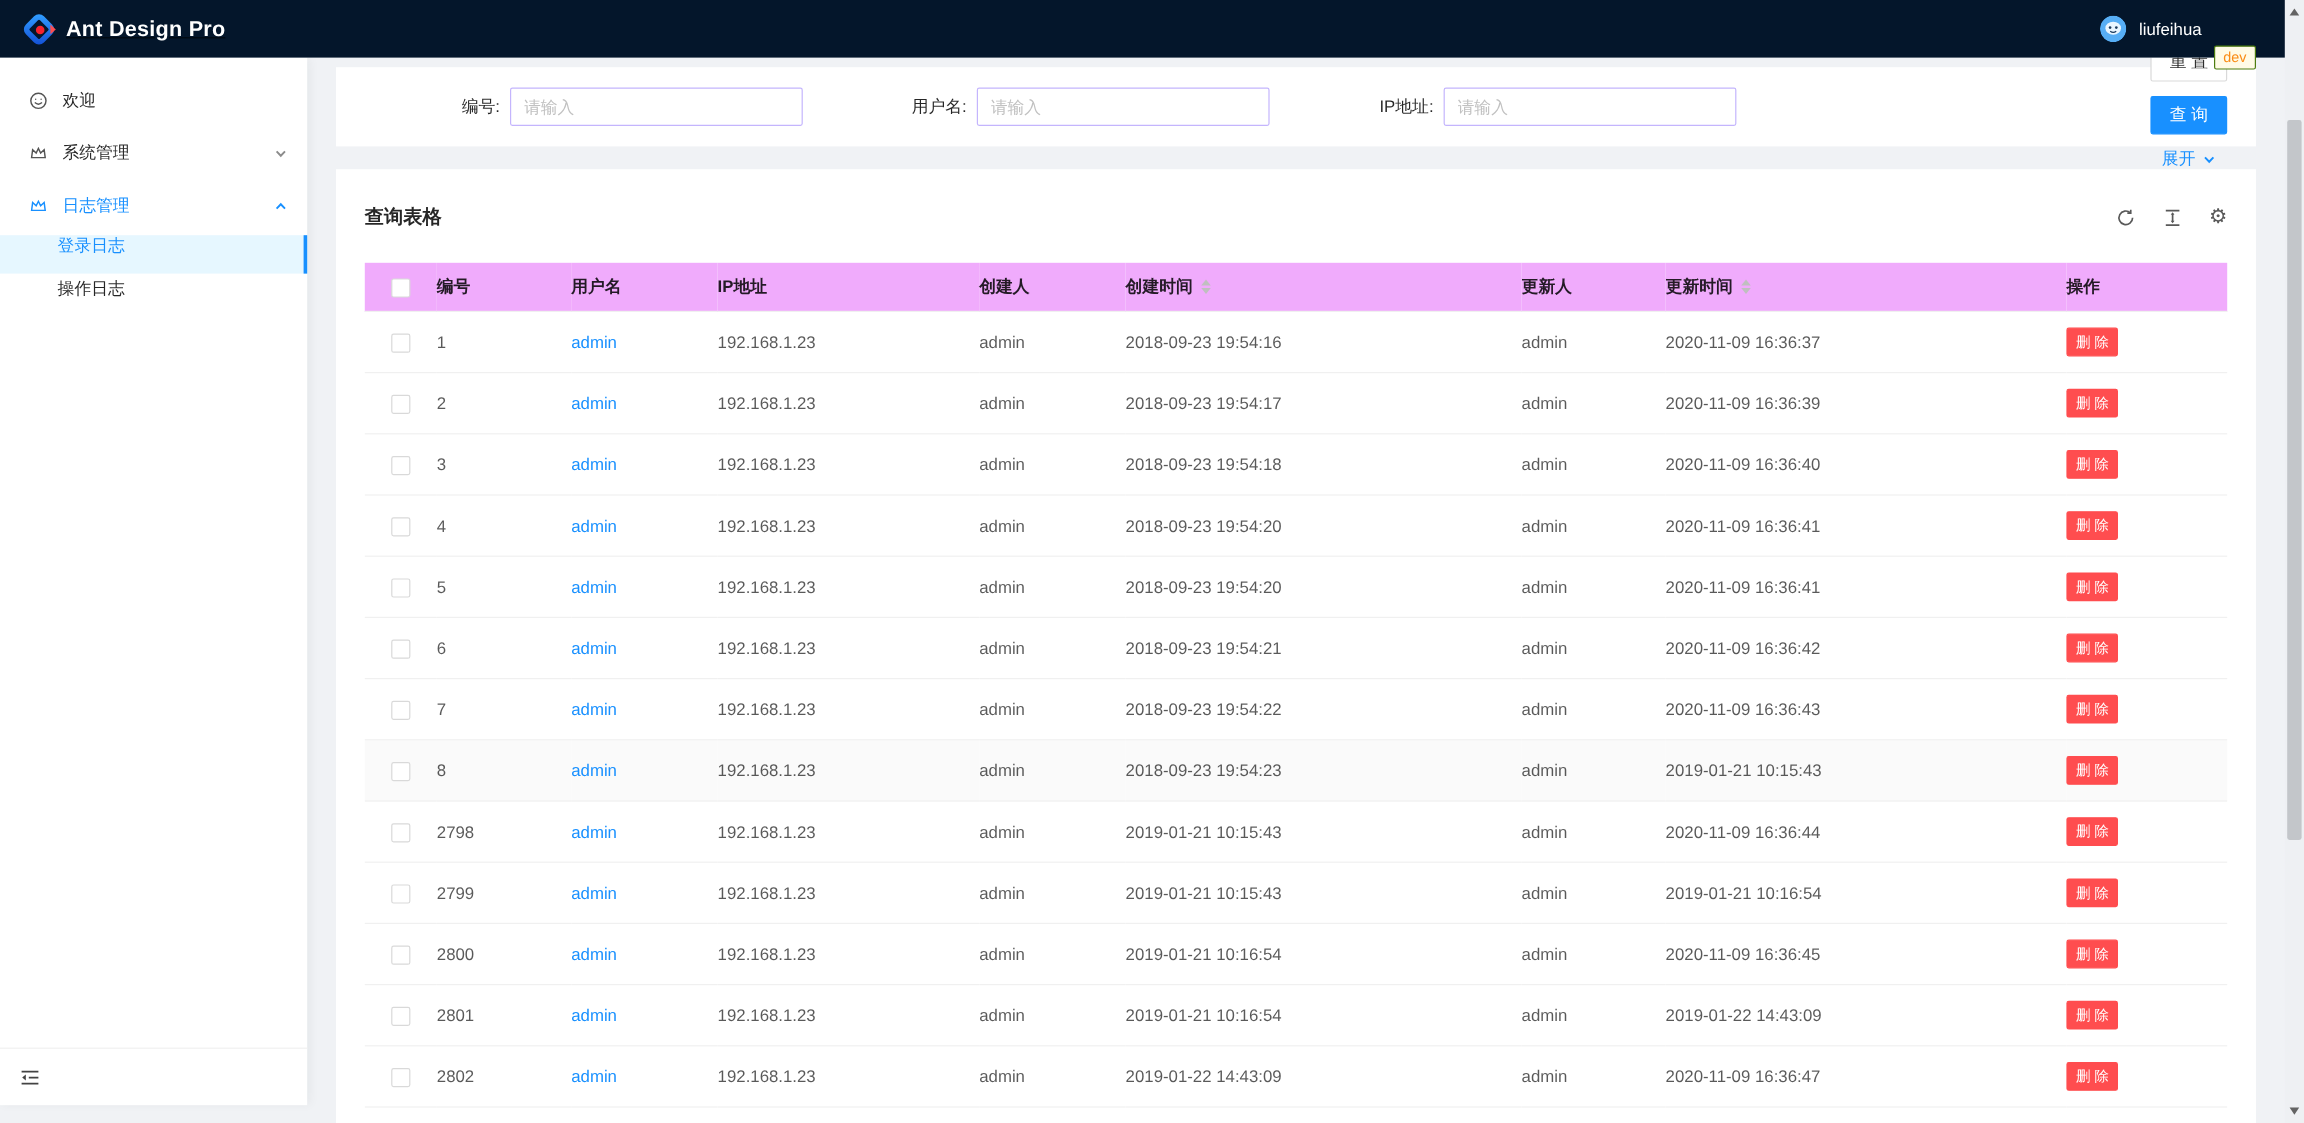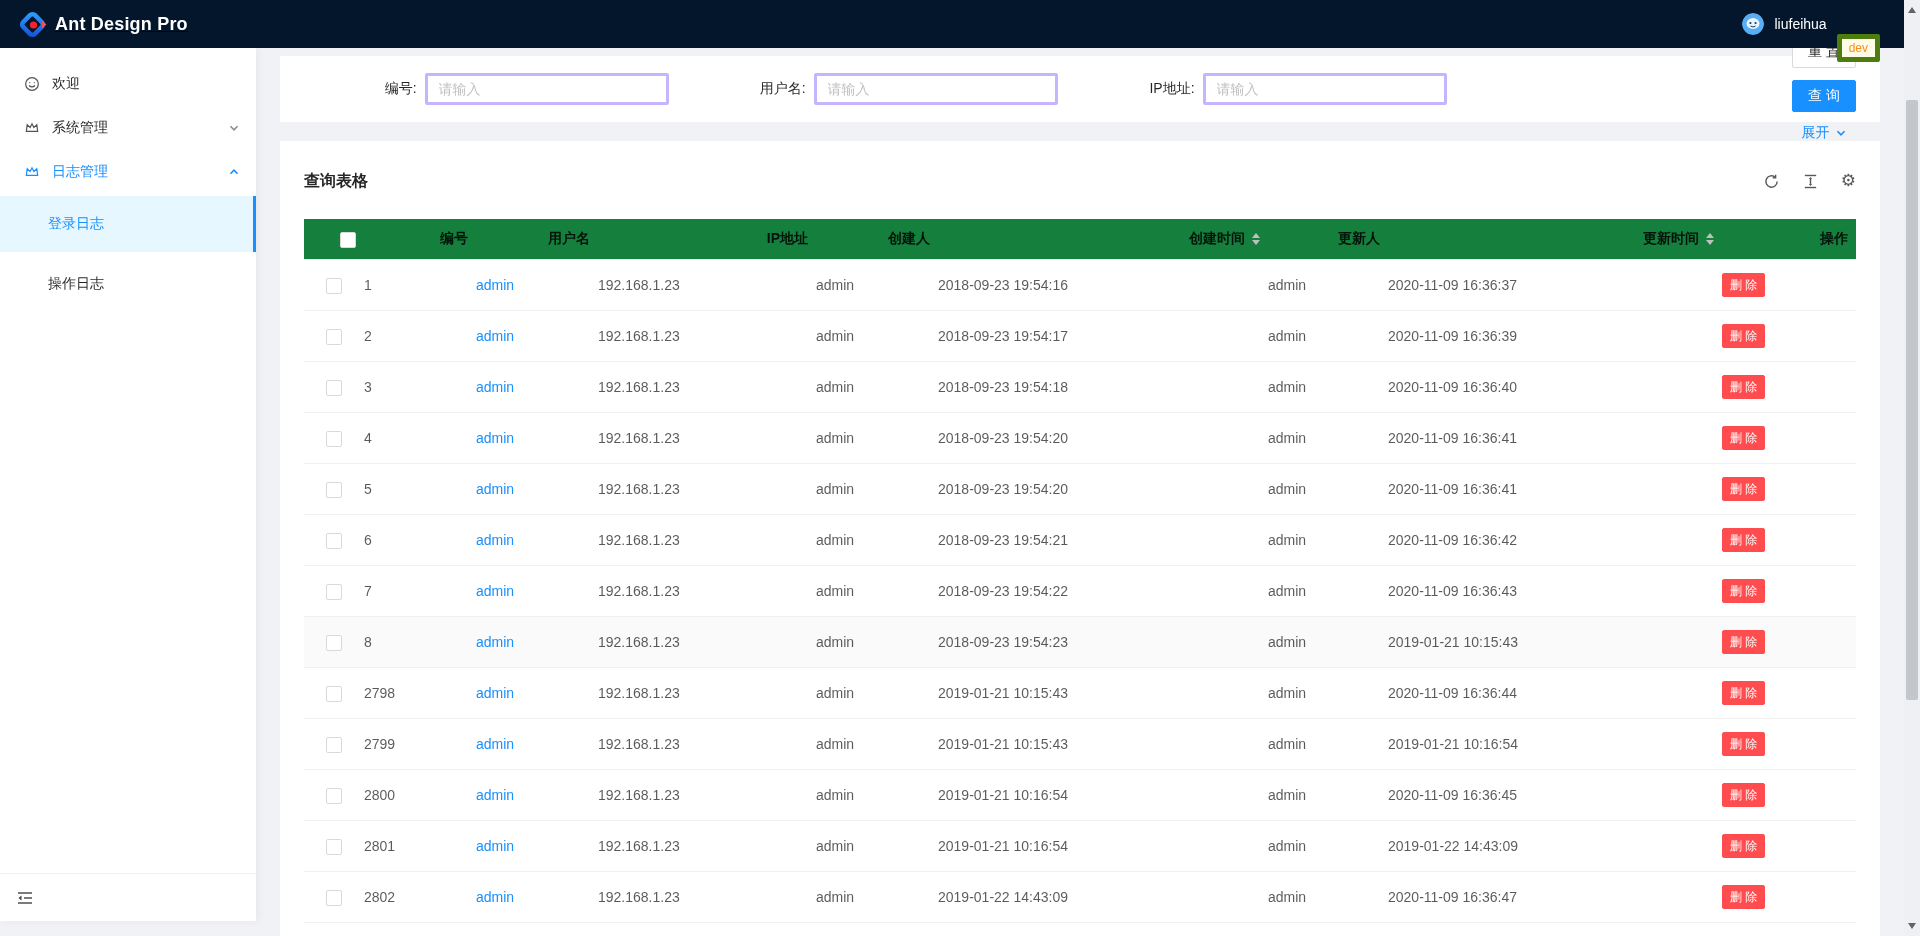--- a/index.html
+++ b/index.html
@@ -5,64 +5,64 @@
   * { margin:0; padding:0; box-sizing:border-box; }
   html,body { width:1920px; height:936px; overflow:hidden; font-family:"Liberation Sans", sans-serif; font-size:14px; color:rgba(0,0,0,.65); background:#f0f2f5; }
 
   
   .header { position:absolute; left:0; top:0; width:1920px; height:48px; background:#04162b; display:flex; align-items:center; padding:0 40px 0 16px; z-index:5; }
   .logo-wrap { display:flex; align-items:center; gap:6px;text-decoration:underline; }
   .app-title { color:#fff; font-size:18px; font-weight:700; letter-spacing:.2px; }
   .header-right { margin-left:auto; display:flex; align-items:center; gap:10px; }
   .avatar { width:22px; height:22px; border-radius:50%; overflow:hidden; flex:0 0 auto; }
   .username { color:#fff; font-size:14px; }
-  .env-tag { font-size:12px; line-height:18px; padding:0 7px; border-radius:2px; background:#fffbe6; border:5px solid #4d7c0f; color:#fa8c16;margin-top:48px; }
+  .env-tag { font-size:12px; line-height:18px; padding:0 7px; border-radius:2px; background:#fffbe6; border:1px solid #4d7c0f; color:#fa8c16;margin-top:48px; }
 
   
   .scrollbar { position:absolute; right:0; top:0; width:16px; height:936px; background:#eef0f3; z-index:9; }
   .sb-arrow { position:absolute; left:4px; width:0; height:0; border-left:4px solid transparent; border-right:4px solid transparent; }
   .sb-arrow.up { top:7px; border-bottom:6px solid #636363; }
   .sb-arrow.down { bottom:7px; border-top:6px solid #636363; }
   .sb-thumb { position:absolute; left:2px; top:100px; width:12px; height:600px; background:#c3c6ca; border-radius:2px; }
 
   
   .sidebar { position:absolute; left:0; top:48px; width:256px; bottom:15px; background:#fff; box-shadow:2px 0 8px rgba(29,35,41,.05); z-index:4; display:flex; flex-direction:column; }
   .menu { padding-top:12px; flex:1 1 auto; }
   .menu-item { height:40px; margin:4px 0; display:flex; align-items:center; padding:0 16px 0 24px; color:rgba(0,0,0,.85); cursor:pointer; position:relative; }
   .menu-item .mi-icon { width:16px; height:16px; margin-right:12px; display:inline-flex; color:#545454; }
   .menu-item .mi-caret { margin-left:auto; display:inline-flex; color:#8c8c8c; }
   .menu-item.active { color:#1890ff; }
   .menu-item.active .mi-icon, .menu-item.active .mi-caret { color:#1890ff; }
-  .menu-sub-item { height:56px; margin:4px 0; display:flex; align-items:center; padding-left:48px; color:rgba(0,0,0,.85); cursor:pointer; }
+  .menu-sub-item { height:32px; margin:4px 0; display:flex; padding-left:48px; color:rgba(0,0,0,.85); cursor:pointer; }
   .menu-sub-item.selected { background:#e6f7ff; color:#1890ff; border-right:3px solid #1890ff; }
   .sider-footer { border-top:1px solid #f0f0f0; height:48px; display:flex; align-items:center; padding-left:17px; color:#434343; }
 
   
   .main { position:absolute; left:256px; top:48px; right:16px; bottom:0; padding:8px 24px 0 24px; overflow:hidden; }
 
   .search-card { background:#fff; height:66px; display:flex; align-items:center; padding:0 24px 0 0; }
   .form-item { display:flex; align-items:center; width:389px; }
   .form-item .f-label { width:150px; text-align:right; padding-right:8px; color:rgba(0,0,0,.85); }
-  .form-item input { width:253px; height:32px; border:3px solid #c4b5fd; border-radius:2px; padding:0 11px; font-size:14px; color:rgba(0,0,0,.85); outline:none; font-family:"Liberation Sans",sans-serif; }
+  .form-item input { width:253px; height:32px; border:1px solid #c4b5fd; border-radius:2px; padding:0 11px; font-size:14px; color:rgba(0,0,0,.85); outline:none; font-family:"Liberation Sans",sans-serif; }
   .form-item input::placeholder { color:#c1c1c1; }
   .search-actions { margin-left:auto; display:flex; align-items:center; gap:12px;flex-direction:column; }
   .btn { height:32px; padding:0 15px; border-radius:2px; font-size:14px; cursor:pointer; font-family:"Liberation Sans",sans-serif; }
   .btn-default { background:#fff; border:1px solid #d9d9d9; color:rgba(0,0,0,.85); }
   .btn-primary { background:#1890ff; border:1px solid #1890ff; color:#fff; }
   .expand-link { color:#1890ff; cursor:pointer; display:inline-flex; align-items:center; gap:5px; }
 
   .table-card { background:#fff; margin-top:19px; padding:20px 24px 16px 24px; }
   .toolbar { display:flex; align-items:center; height:40px; margin-bottom:18px; }
   .table-title { font-size:16px; font-weight:600; color:rgba(0,0,0,.85); }
   .toolbar-icons { margin-left:auto; display:flex; align-items:center; gap:22px; color:#595959; }
   .tool-icon { display:inline-flex; cursor:pointer; }
   .gear-glyph { font-size:17px; line-height:16px; }
 
   table { border-collapse:collapse; table-layout:fixed; width:1552px; }
-  thead th { background:#15803d; font-weight:600; color:rgba(0,0,0,.85); text-align:right; padding:11px 8px 11px 0; border-bottom:1px solid #f0f0f0; font-size:14px; }
+  thead th { background:#f0abfc; font-weight:600; color:rgba(0,0,0,.85); text-align:left; padding:11px 8px 11px 0; border-bottom:1px solid #f0f0f0; font-size:14px; }
   tbody td { padding:13px 8px 13px 0; border-bottom:1px solid #f0f0f0; font-size:14px; color:rgba(0,0,0,.65); }
   tbody tr.row-hover td { background:#fafafa; }
   th.cb-col, td.cb-col { padding-left:22px; }
   .cb { display:inline-block; width:16px; height:16px; border:1px solid #d9d9d9; border-radius:2px; background:#fff; vertical-align:middle; cursor:pointer; }
   .link { color:#1890ff; text-decoration:none; cursor:pointer; }
   .btn-danger { background:#ff4d4f; border:1px solid #ff4d4f; color:#fff; font-size:12px; height:24px; padding:0 7px; border-radius:2px; cursor:pointer; font-family:"Liberation Sans",sans-serif; }
   .th-sort { display:inline-flex; align-items:center; gap:7px; }
   .sorter { display:inline-flex; flex-direction:column; gap:2px; }
   .caret-up { width:0; height:0; border-left:4px solid transparent; border-right:4px solid transparent; border-bottom:5px solid #bfbfbf; }
   .caret-down { width:0; height:0; border-left:4px solid transparent; border-right:4px solid transparent; border-top:5px solid #bfbfbf; }

